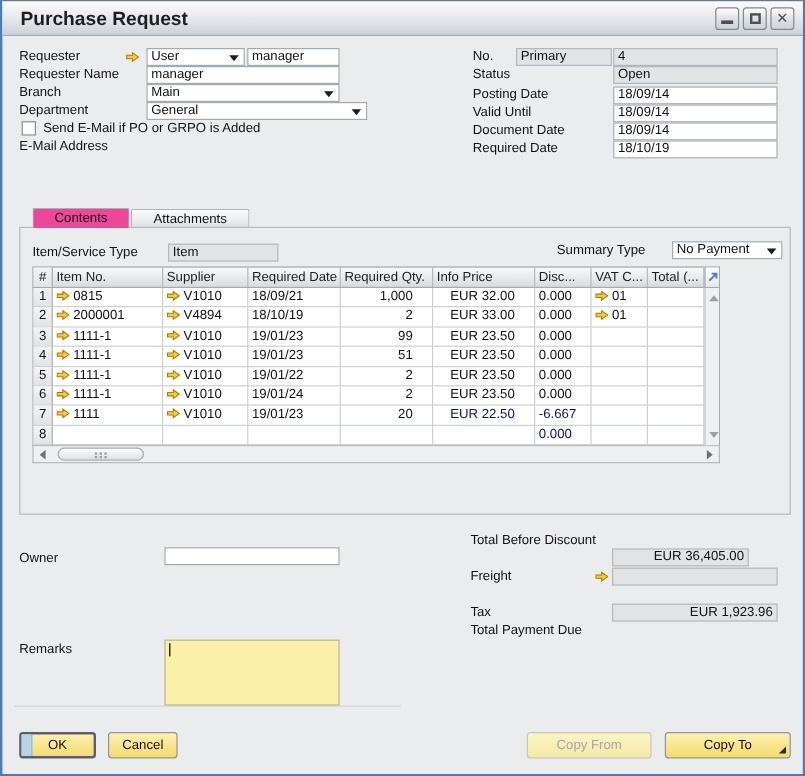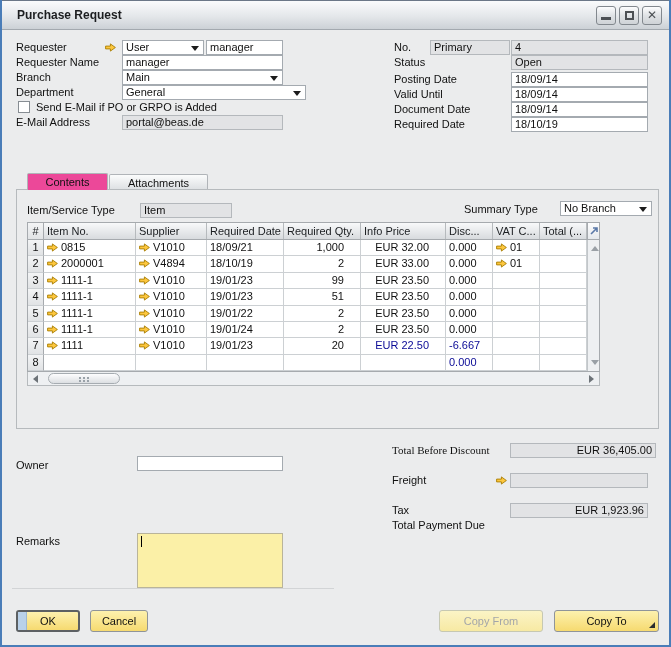--- a/index.html
+++ b/index.html
@@ -7,21 +7,21 @@
   .window{
     position:relative;width:671px;height:647px;margin:0 auto;
     background:#ebeced;border:2px solid #4a7db8;border-top:none;
     font-family:"Liberation Sans","DejaVu Sans",sans-serif;font-size:11px;color:#111;
     overflow:hidden;
   }
   
   .titlebar{position:absolute;left:-2px;top:0;width:671px;height:30px;
     background:linear-gradient(#fafbfc,#e4e7ea 55%,#ccd1d6);
     border:1px solid #6b7draft;border:1px solid #6b7787;border-bottom:1px solid #a3a9af;}
-  .title-text{position:absolute;left:16px;top:7px;font-size:12px;font-weight:bold;color:#1c1e20;}
+  .title-text{position:absolute;left:16px;top:7px;font-size:16px;font-weight:bold;color:#1c1e20;}
   .win-controls{position:absolute;right:8px;top:5px;display:flex;gap:3px;}
   .win-btn{width:20px;height:19px;border:1px solid #82888e;border-radius:3px;
     background:linear-gradient(#fdfdfe,#dfe2e5 50%,#cfd3d7);position:relative;cursor:pointer;}
   .glyph-min{position:absolute;left:4px;bottom:4px;width:10px;height:3px;background:#4c5054;}
   .glyph-max{position:absolute;left:5px;top:4px;width:9px;height:9px;border:2px solid #4c5054;}
   .glyph-close{position:absolute;left:0;top:1px;width:100%;text-align:center;
     font-weight:bold;font-size:12px;color:#4c5054;}
   
   .lbl{position:absolute;height:15px;line-height:15px;white-space:nowrap;}
   .fld{position:absolute;height:15px;line-height:13px;padding:0 3px;background:#fff;
@@ -130,21 +130,20 @@
   <div class="lbl" style="left:14px;top:85px;">Department</div>
   <div class="combo" style="left:120px;top:85px;width:184px;">
     <span>General</span>
     <span class="dd-arrow"></span>
   </div>
 
   <div class="checkbox" style="left:16px;top:101px;"></div>
   <div class="lbl" style="left:34px;top:100px;">Send E-Mail if PO or GRPO is Added</div>
 
   <div class="lbl" style="left:14px;top:115px;">E-Mail Address</div>
-  <div class="fld ro" style="left:120px;top:115px;width:161px;">portal@beas.de</div>
 
   <div class="lbl" style="left:392px;top:40px;">No.</div>
   <div class="fld ro" style="left:428px;top:40px;width:80px;">Primary</div>
   <div class="fld ro" style="left:509px;top:40px;width:137px;">4</div>
 
   <div class="lbl" style="left:392px;top:55px;">Status</div>
   <div class="fld ro" style="left:509px;top:55px;width:137px;">Open</div>
 
   <div class="lbl" style="left:392px;top:72px;">Posting Date</div>
   <div class="fld" style="left:509px;top:72px;width:137px;">18/09/14</div>
@@ -160,21 +159,21 @@
 
   <div class="tab active" style="left:25px;top:173px;width:81px;">Contents</div>
   <div class="tab inactive" style="left:107px;width:99px;">Attachments</div>
   <div class="groupbox"></div>
 
   <div class="lbl" style="left:25px;top:203px;z-index:2;">Item/Service Type</div>
   <div class="fld ro" style="left:138px;top:203px;width:92px;z-index:2;">Item</div>
 
   <div class="lbl" style="left:462px;top:202px;z-index:2;">Summary Type</div>
   <div class="combo" style="left:558px;top:201px;width:92px;z-index:2;">
-    <span>No Branch</span>
+    <span>No Payment</span>
     <span class="dd-arrow"></span>
   </div>
 
   <div class="grid">
     <div class="ghead">
       <div style="display:flex;">
           <div class="hcell cnum" style="width: 16px;">#</div>
           <div class="hcell" style="width: 92px;">Item No.</div>
           <div class="hcell" style="width: 71px;">Supplier</div>
           <div class="hcell" style="width: 77px;">Required Date</div>
@@ -330,22 +329,22 @@
   <div class="lbl" style="left:14px;top:458px;">Owner</div>
   <div class="fld" style="left:135px;top:456px;width:146px;"></div>
 
   <div class="divider"></div>
   <div class="lbl" style="left:14px;top:534px;">Remarks</div>
   <div class="remarks-box">
     <span class="caret"></span>
     <span></span>
   </div>
 
-  <div class="lbl" style="left:390px;top:443px;font-family:Liberation Serif, serif;">Total Before Discount</div>
-  <div class="fld ro rt" style="left:508px;top:443px;width:146px;">EUR 36,405.00</div>
+  <div class="lbl" style="left:390px;top:443px;">Total Before Discount</div>
+  <div class="fld ro rt" style="left:508px;top:457px;width:114px;">EUR 36,405.00</div>
 
   <div class="lbl" style="left:390px;top:473px;">Freight</div>
   <span class="sap-arrow" style="position:absolute;left:494px;top:476px;"><svg width="11" height="9" viewBox="0 0 11 9">
         <path d="M0.6 3.1 H5.4 V0.9 L10.4 4.5 L5.4 8.1 V5.9 H0.6 Z" fill="#fdc73e" stroke="#a87d00" stroke-width="0.9"></path>
       </svg></span>
   <div class="fld ro rt" style="left:508px;top:473px;width:138px;"></div>
 
   <div class="lbl" style="left:390px;top:503px;">Tax</div>
   <div class="fld ro rt" style="left:508px;top:503px;width:138px;">EUR 1,923.96</div>
 

